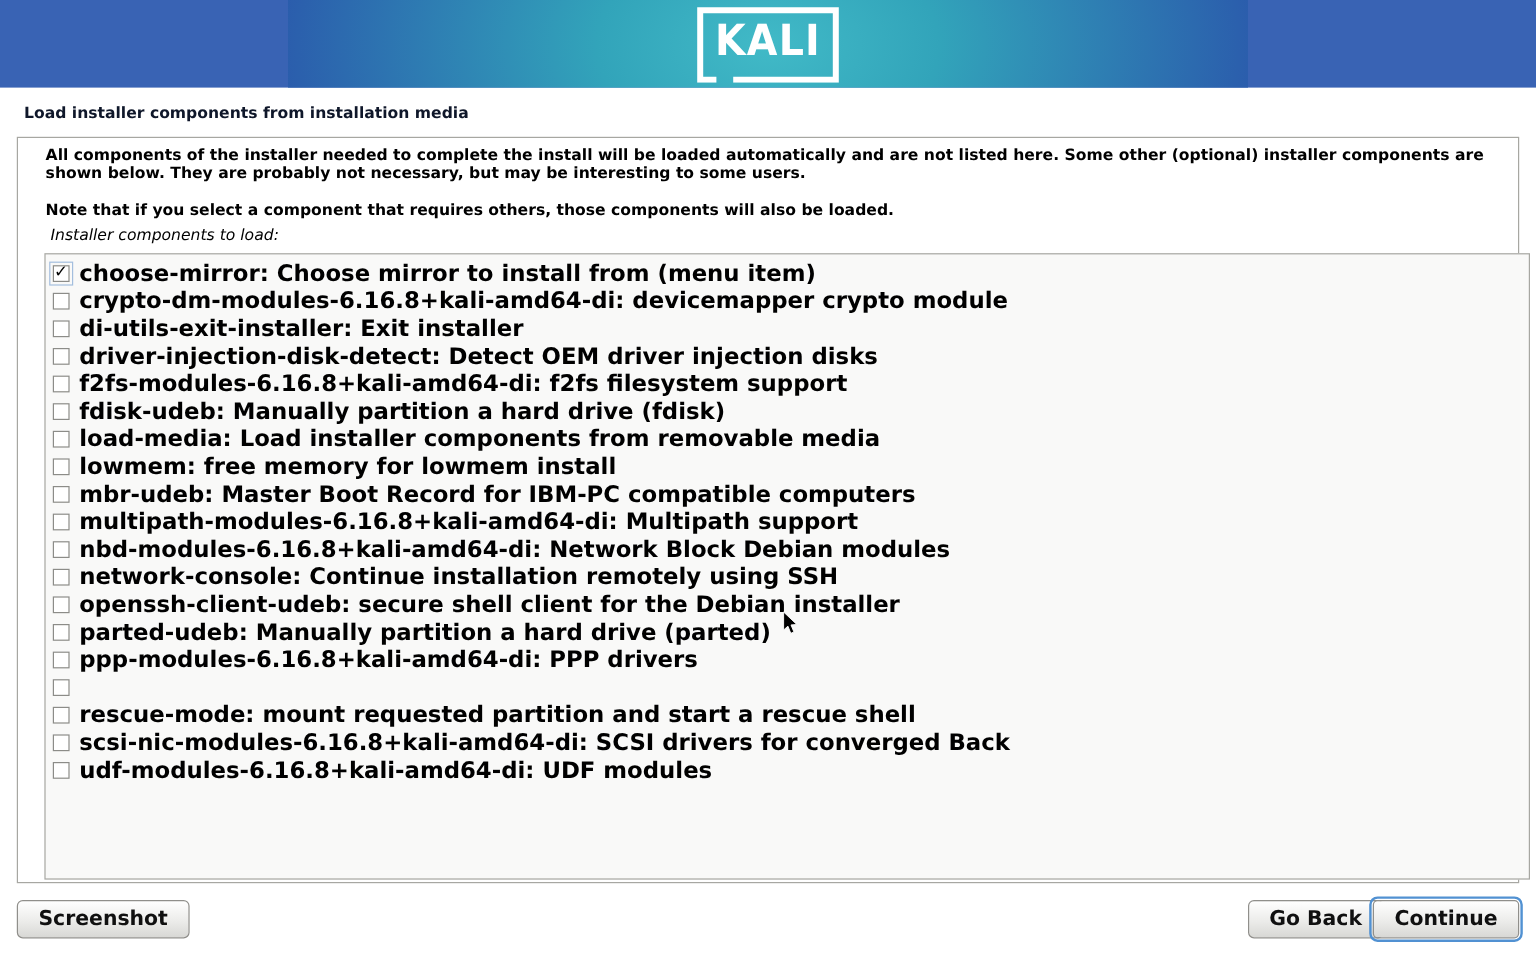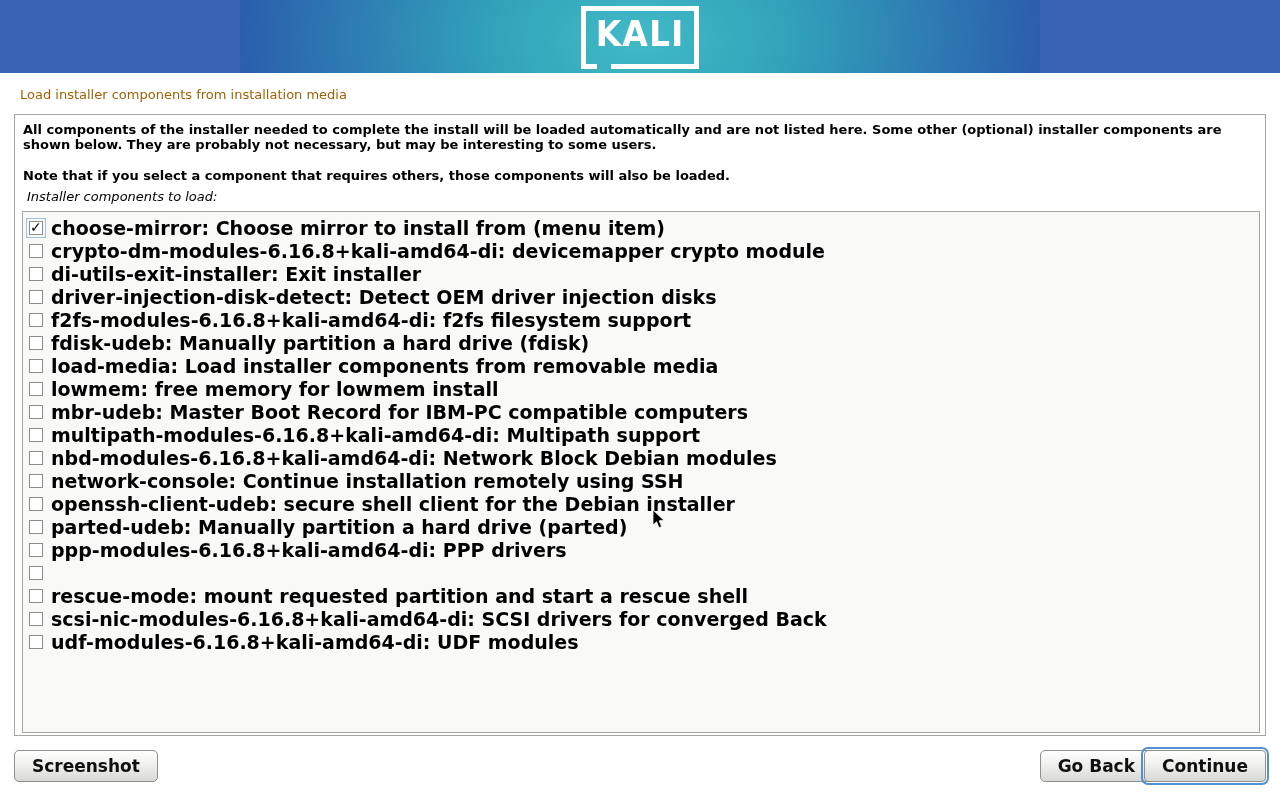--- a/index.html
+++ b/index.html
@@ -36,31 +36,31 @@
     color: #ffffff;
     font-size: 33px;
     font-weight: bold;
     letter-spacing: 1px;
     transform: scaleY(1.08);
   }
   
   .page-title {
     margin: 14px 0 12px 20px;
     font-size: 13px;
-    font-weight: normal;
-    color: #a16207;
+    font-weight: bold;
+    color: #0f172a;
   }
   
   .main-box {
     position: relative;
     margin: 0 14px;
     width: 1252px; height: 622px;
     border: 1px solid #a7a7a2;
     background: #ffffff;
-    padding: 7px 7px;
+    padding: 7px 22px;
   }
   .para {
     margin: 0 0 0 1px;
     font-size: 13px;
     font-weight: bold;
     color: #000000;
     line-height: 15px;
   }
   .para + .para { margin-top: 16px; }
   .list-label {

